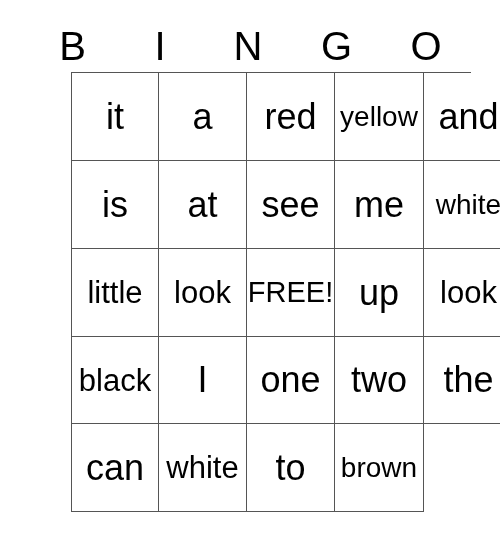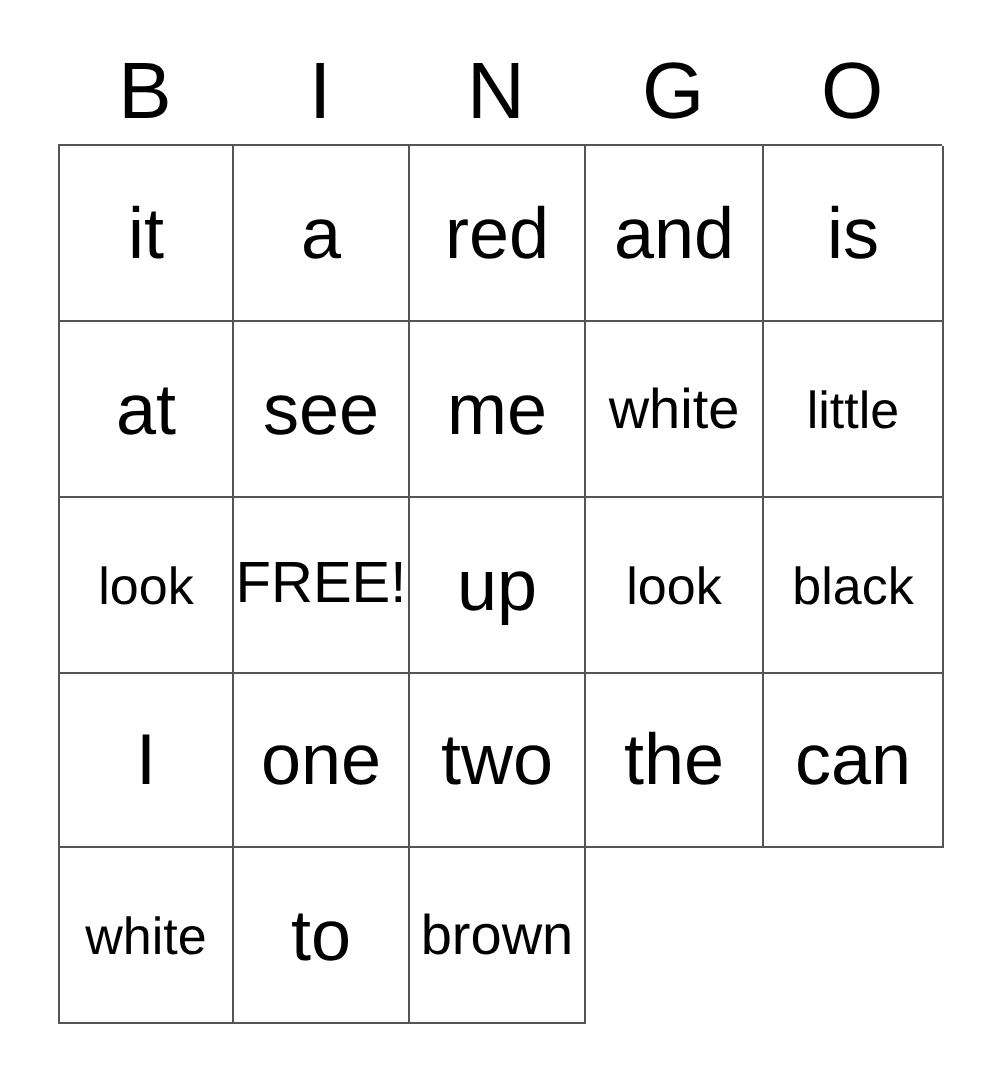--- a/index.html
+++ b/index.html
@@ -41,41 +41,42 @@
   }
 
   
   .grid {
     display: grid;
     grid-template-columns: 87px 88px 88px 89px 90px;
     grid-template-rows: 88px 88px 88px 87px 88px;
     border-top: 1.5px solid #555555;
     border-left: 1.5px solid #555555;
     box-sizing: content-box;
+    margin-left: 42px;
   }
   .cell {
     border-right: 1.5px solid #555555;
     border-bottom: 1.5px solid #555555;
     display: flex;
     align-items: center;
     justify-content: center;
     overflow: visible;
     position: relative;
     box-sizing: border-box;
   }
   .cell-text {
     font-size: 36px;
     line-height: 1;
     white-space: nowrap;
     text-align: center;
     color: #000000;
   }
   
   .cell-text.fit-sm  { font-size: 28px; }
-  .cell-text.fit-md  { font-size: 26px; }
+  .cell-text.fit-md  { font-size: 31px; }
   .cell-text.fit-free{ font-size: 29px; }
 </style>
 </head>
 <body>
 
 <div id="bingo-card">
 
   <div class="header-row">
     <div class="header-cell">B</div>
     <div class="header-cell">I</div>
@@ -87,20 +88,23 @@
   <div class="grid">
 
     <div class="cell">
         <span class="cell-text">it</span>
       </div>
     <div class="cell">
         <span class="cell-text">a</span>
       </div>
     <div class="cell">
         <span class="cell-text">red</span>
+      </div>
+    <div class="cell">
+        <span class="cell-text fit-sm">yellow</span>
       </div>
     <div class="cell">
         <span class="cell-text">and</span>
       </div>
 
     <div class="cell">
         <span class="cell-text">is</span>
       </div>
     <div class="cell">
         <span class="cell-text">at</span>

